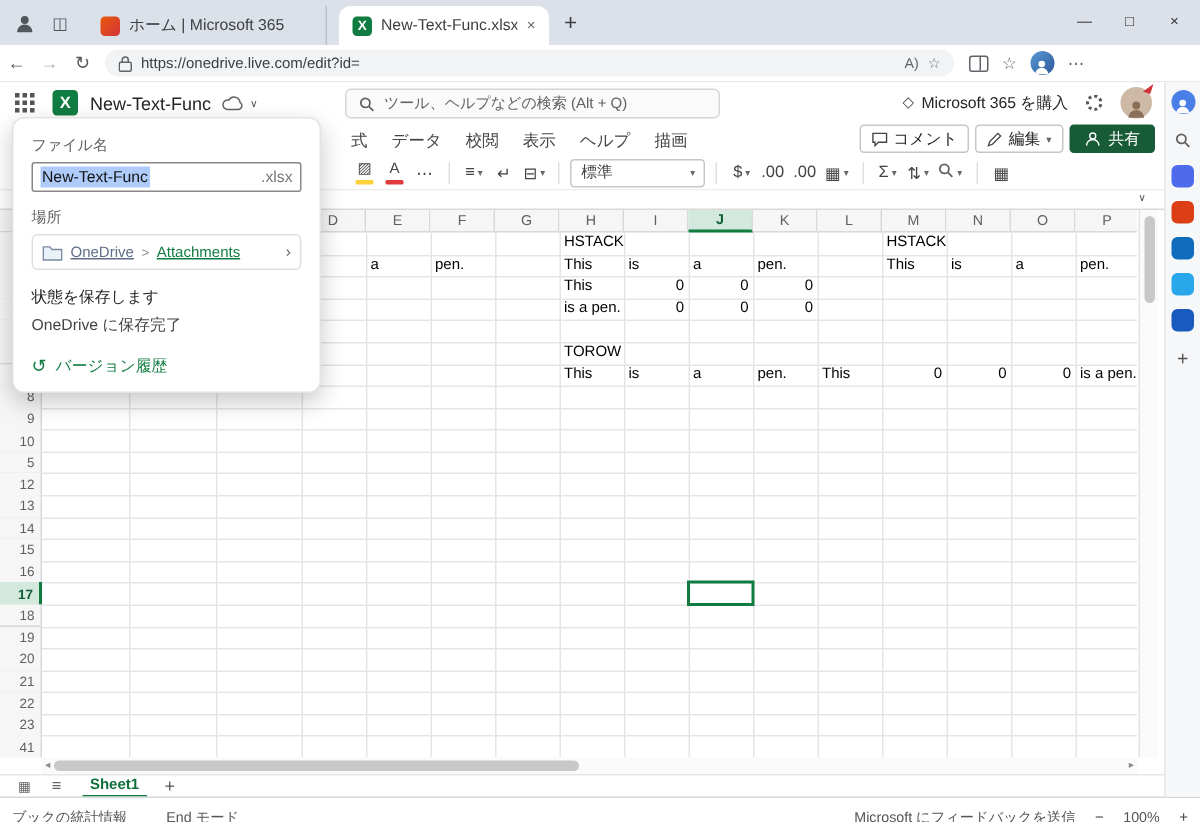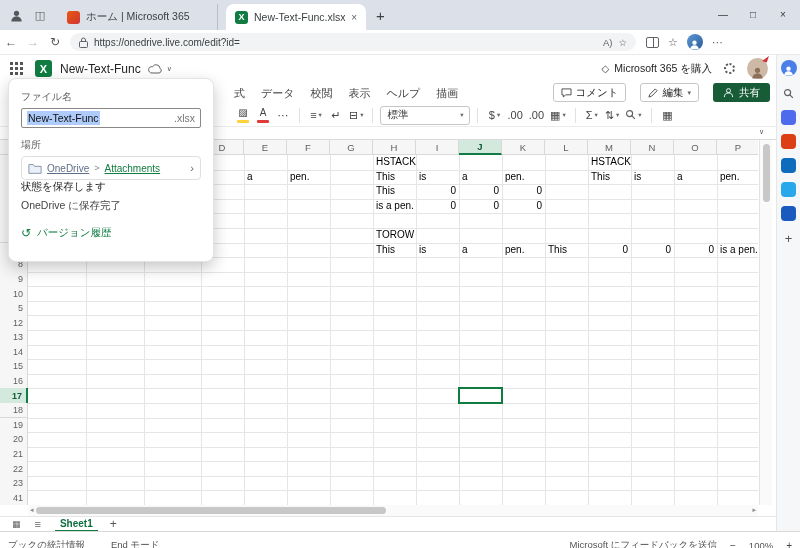--- a/index.html
+++ b/index.html
@@ -43,21 +43,21 @@
   .search-pill{position:absolute;left:230px;top:4px;width:250px;height:20px;border:1px solid #d6d6d6;background:#fafafa;border-radius:4px;display:flex;align-items:center;padding:0 8px;gap:6px;font-size:10px;color:#616161;white-space:nowrap;overflow:hidden}
   .hdr-right{position:absolute;right:8px;top:0;height:27px;display:flex;align-items:center;gap:12px}
   .buy{display:flex;align-items:center;gap:5px;font-size:10.5px;color:#242424}
   .buy-dia{font-size:10px;color:#444}
   .gear{width:11px;height:11px;border:2px dotted #555;border-radius:50%}
   .avatar{width:21px;height:21px;border-radius:50%;background:#cdb9a5;position:relative;overflow:visible;display:flex;align-items:flex-end;justify-content:center}
   .avatar .hat{position:absolute;top:-3px;right:0;width:0;height:0;border-left:5px solid transparent;border-bottom:7px solid #d13438;transform:rotate(18deg)}
   
   .menubar{position:absolute;top:82px;left:0;width:776px;height:22px;background:#fff;display:flex;align-items:center}
   #menu-items{display:flex;gap:16px;padding-left:234px;font-size:11px;color:#444;white-space:nowrap}
-  .ribbon-actions{position:absolute;right:6px;top:1px;display:flex;gap:14px;align-items:center}
+  .ribbon-actions{position:absolute;right:6px;top:1px;display:flex;gap:4px;align-items:center}
   .btn-outline{height:19px;border:1px solid #c8c6c4;border-radius:3px;display:flex;align-items:center;gap:4px;padding:0 7px;font-size:10.5px;color:#242424;background:#fff;white-space:nowrap}
   .btn-share{height:19px;border-radius:3px;background:#185c37;color:#fff;display:flex;align-items:center;gap:5px;padding:0 10px;font-size:10.5px;white-space:nowrap}
   .dd-sm{font-size:7px;color:#666}
   .toolbar{position:absolute;top:104px;left:0;width:776px;height:23px;background:#fff;border-bottom:1px solid #ececec;display:flex;align-items:center}
   #toolbar-items{display:flex;align-items:center;gap:2px;padding-left:234px}
   .tbtn{min-width:18px;height:19px;display:flex;align-items:center;justify-content:center;font-size:11px;color:#444;position:relative;padding:0 2px;white-space:nowrap}
   .tbtn .dd{font-size:6.5px;color:#666;margin-left:2px}
   .tbtn.stack .tglyph{font-size:10px;margin-bottom:5px}
   .accent{position:absolute;left:3px;right:3px;bottom:2px;height:3px;border-radius:1px}
   .tbtn.combo{border:1px solid #c8c6c4;border-radius:3px;width:90px;justify-content:space-between;padding:0 6px;font-size:10.5px}
@@ -105,21 +105,21 @@
   .p-label{color:#616161;font-size:10px}
   .p-input{margin-top:4px;height:20px;border:1px solid #8a8886;border-radius:2px;display:flex;align-items:center;padding:0 5px;font-size:10.5px}
   .p-input .selname{background:#aecbfa;color:#111;padding:1px 1px}
   .p-input .ext{margin-left:auto;color:#777}
   .p-loc-label{margin-top:10px}
   .p-loc{margin-top:4px;height:24px;border:1px solid #e1dfdd;border-radius:4px;display:flex;align-items:center;padding:0 6px;gap:5px;font-size:10px}
   .crumb-root{color:#5f6e87;text-decoration:underline}
   .crumb-sep{color:#888;font-size:9px}
   .crumb-folder{color:#107c41;text-decoration:underline}
   .loc-chev{margin-left:auto;color:#666;font-size:11px}
-  .p-status1{color:#242424}
+  .p-status1{margin-top:11px;color:#242424}
   .p-status2{margin-top:5px;color:#444}
   .p-vh{margin-top:13px;display:flex;align-items:center;gap:6px;color:#107c41;font-size:10.5px}
   .vh-ico{font-size:12px;color:#107c41}
 </style>
 </head>
 <body>
 
 <div class="tabstrip">
   <span class="ts-ico">
     <svg width="13" height="13" viewBox="0 0 12 12">
@@ -174,20 +174,27 @@
 <div class="xl-header">
   <span class="waffle"></span>
   <span class="xlicon">X</span>
   <span class="doc-title">New-Text-Func</span>
   <span class="cloud-ico">
     <svg width="14" height="10" viewBox="0 0 14 10">
         <path d="M4 9 a3.2 3.2 0 1 1 .6-6.3 A4 4 0 0 1 12 4.2 A2.6 2.6 0 0 1 11 9 Z" fill="none" stroke="#616161"></path>
       </svg>
   </span>
   <span class="title-chev">∨</span>
+  <div class="search-pill">
+    <svg width="11" height="11" viewBox="0 0 12 12">
+        <circle cx="5" cy="5" r="3.3" fill="none" stroke="#616161" stroke-width="1.3"></circle>
+        <line x1="7.5" y1="7.5" x2="10.8" y2="10.8" stroke="#616161" stroke-width="1.3"></line>
+      </svg>
+    <span>ツール、ヘルプなどの検索 (Alt + Q)</span>
+  </div>
   <div class="hdr-right">
     <span class="buy">
       <span class="buy-dia">◇</span>
       <span>Microsoft 365 を購入</span>
     </span>
     <span class="gear"></span>
     <span class="avatar">
       <span class="hat"></span>
       <svg width="13" height="13" viewBox="0 0 12 12">
           <circle cx="6" cy="4" r="2.4" fill="#8c6f59"></circle>

